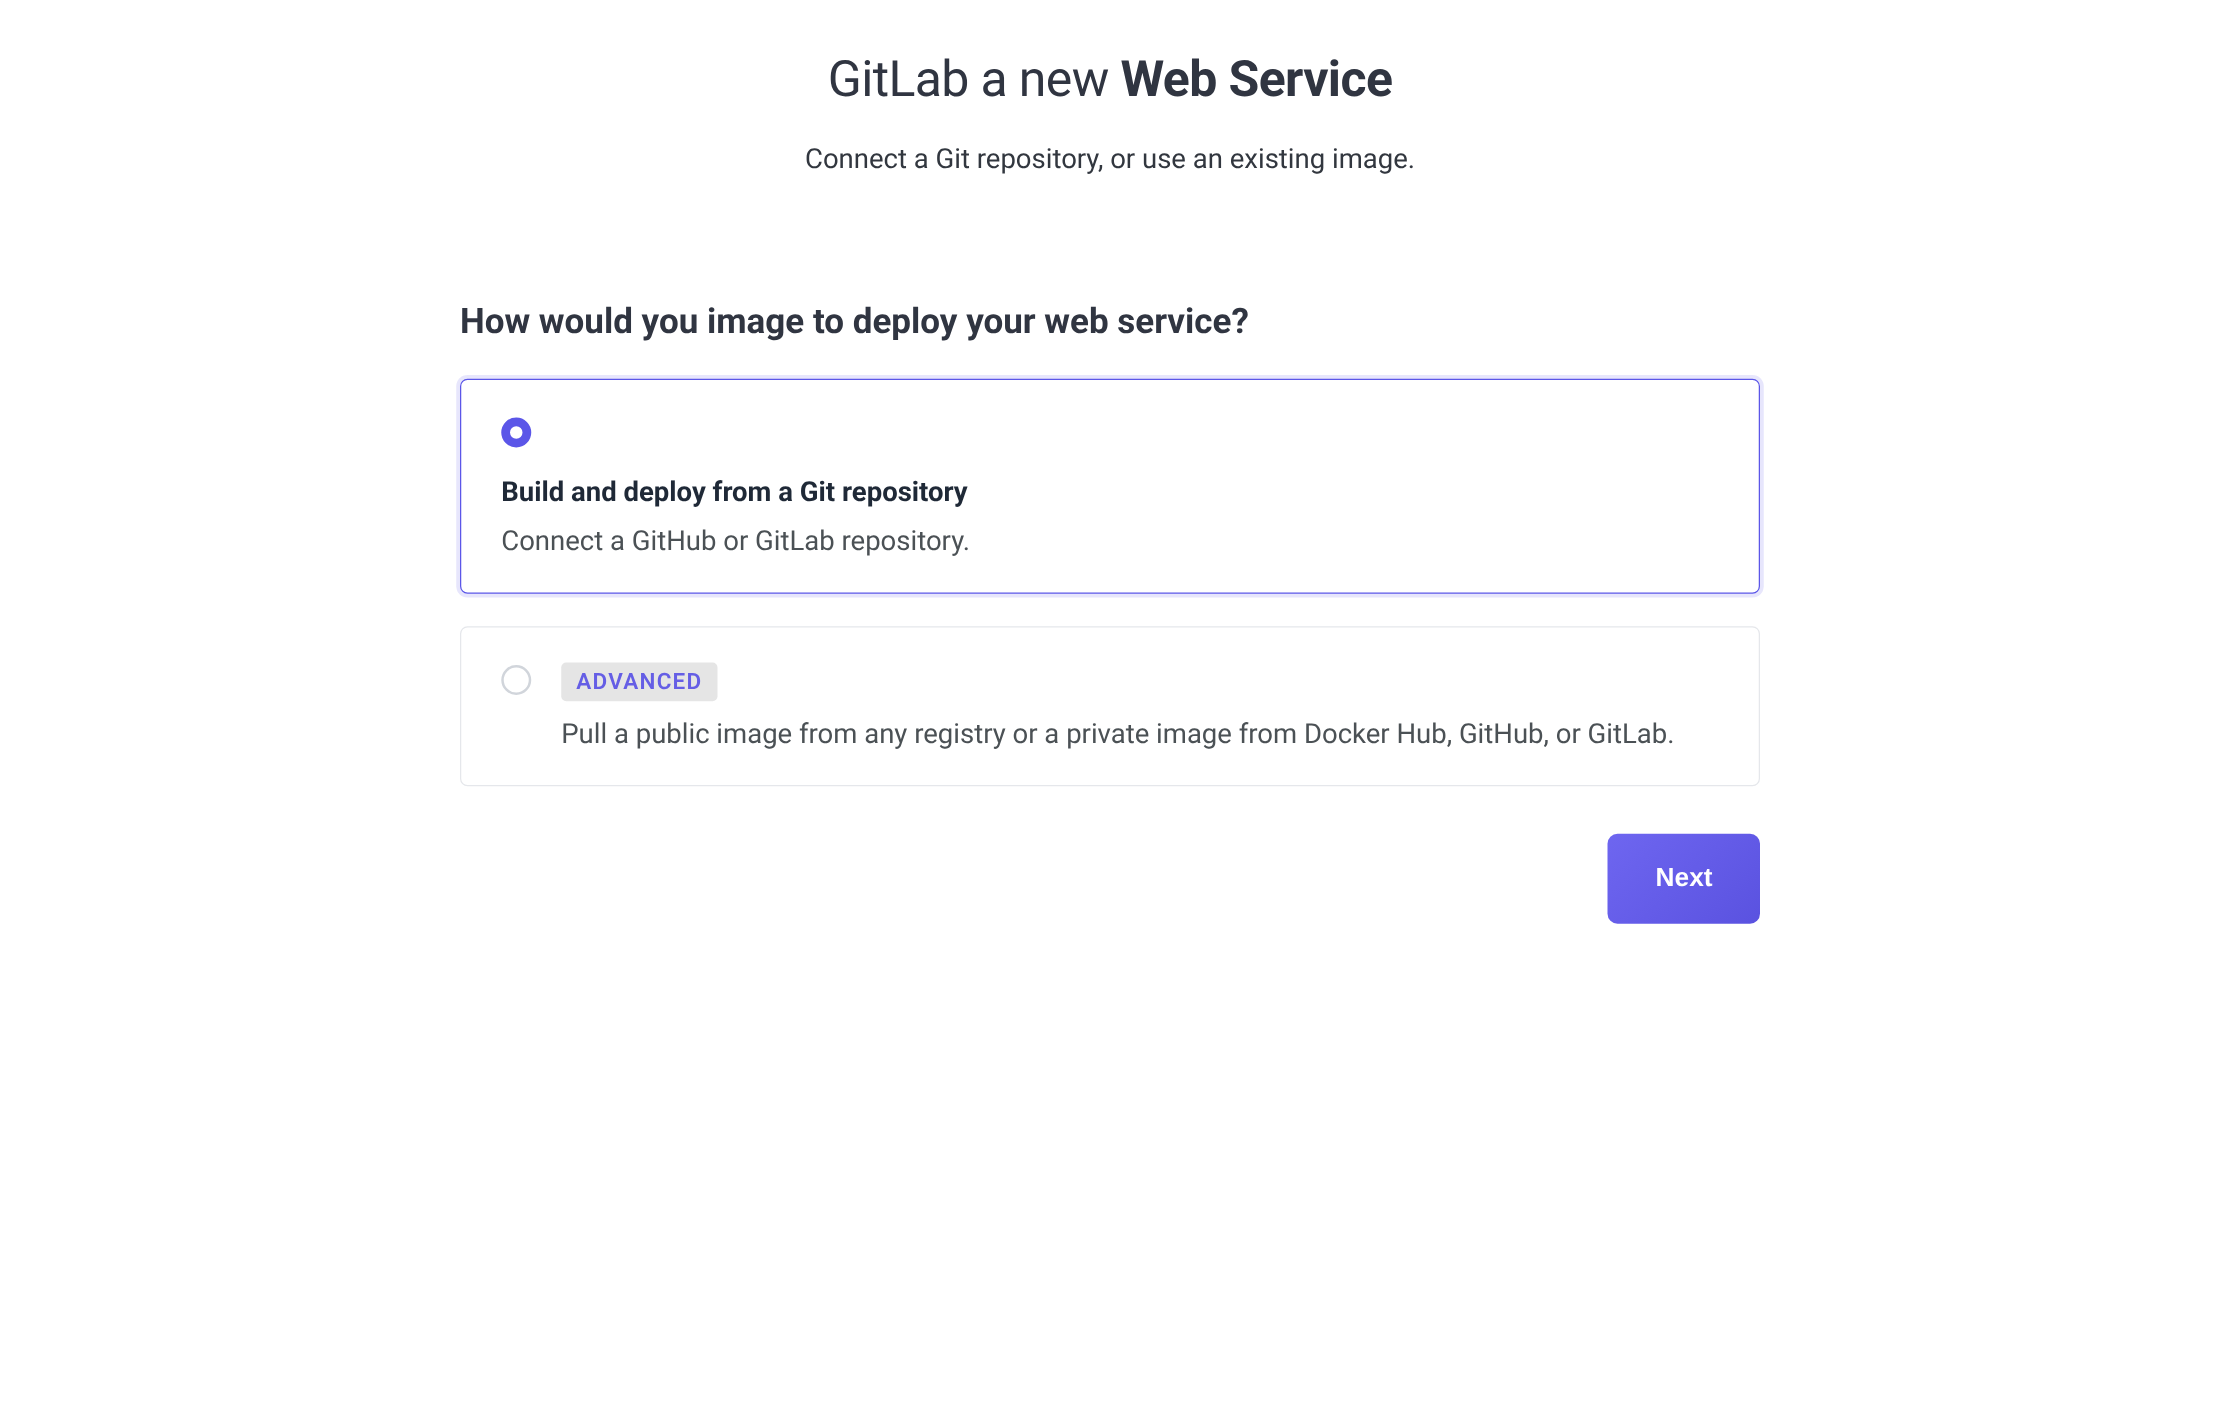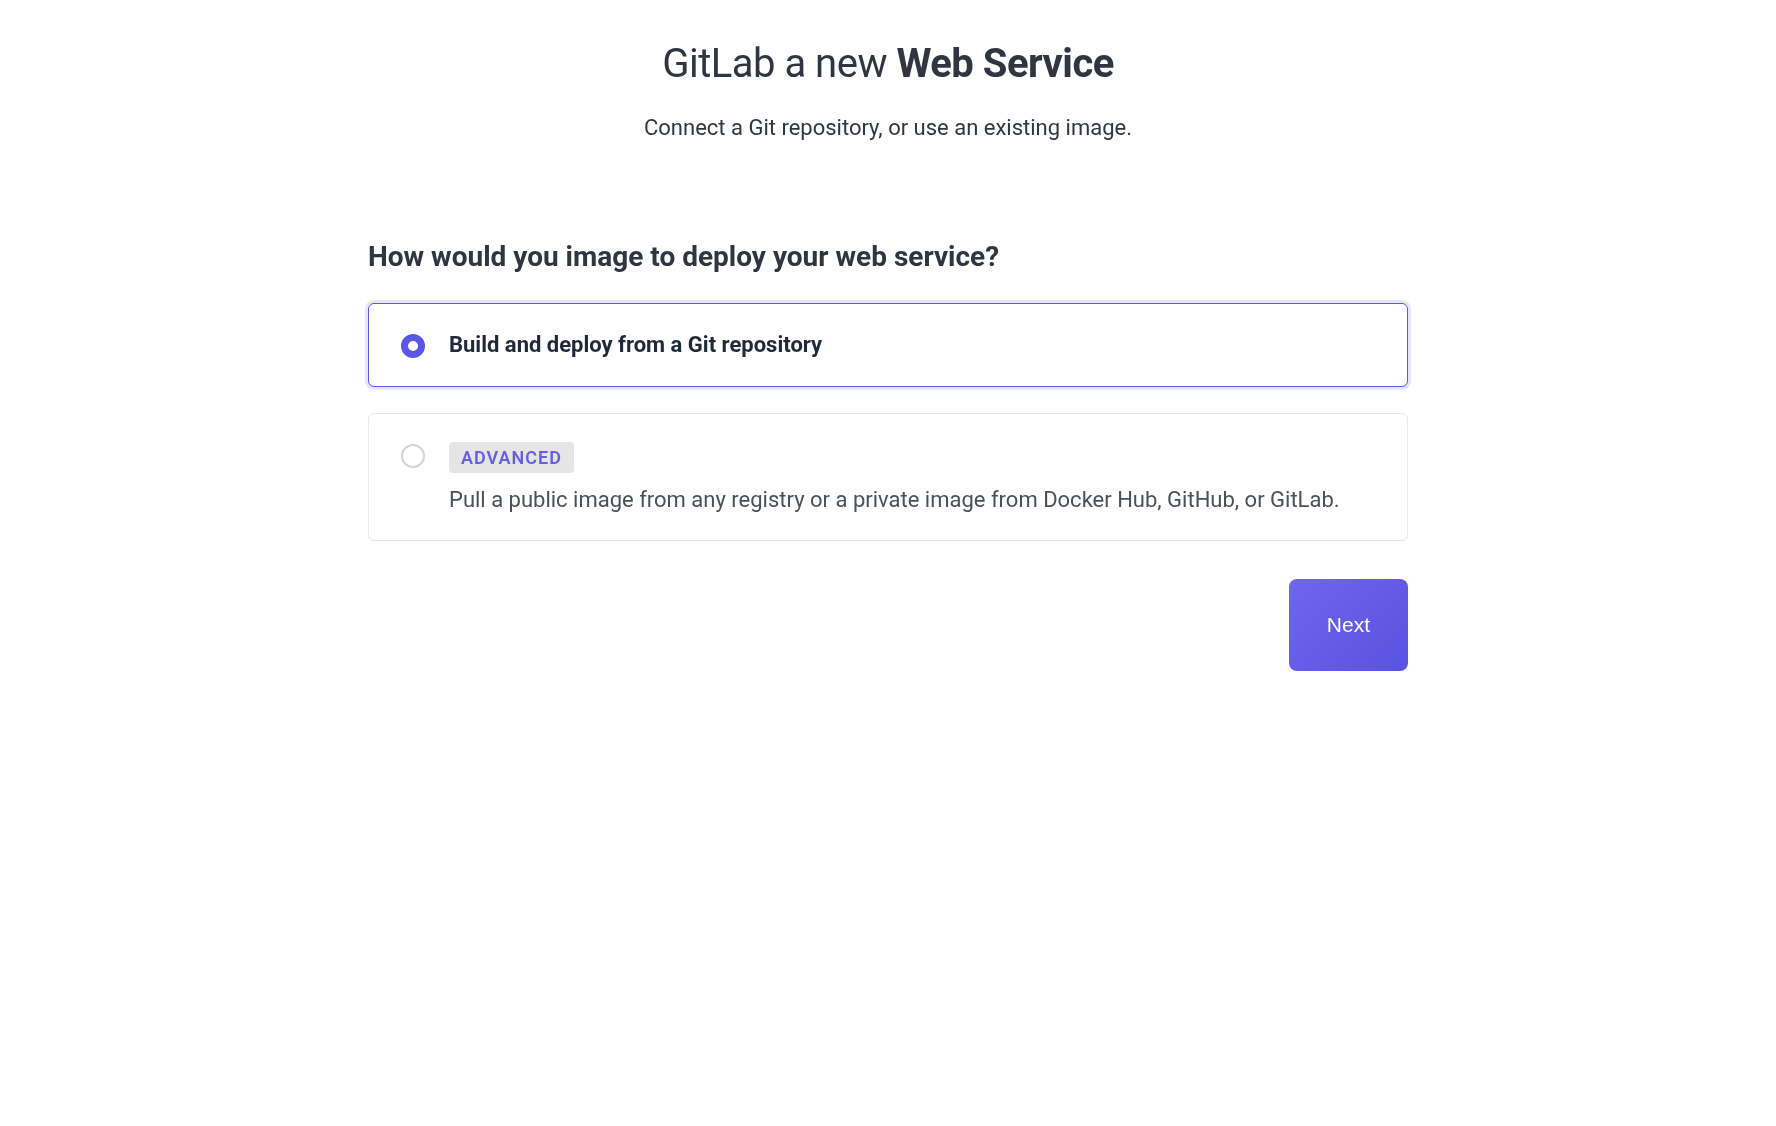--- a/index.html
+++ b/index.html
@@ -48,20 +48,21 @@
       padding: 28px 32px;
       margin-bottom: 26px;
       display: flex;
       gap: 24px;
       cursor: pointer;
       background: #fff;
     }
     .option-card.selected {
       border-color: #5b56e8;
       box-shadow: 0 0 0 3px rgba(91, 86, 232, 0.15);
+      flex-direction: column;
     }
     .radio-indicator {
       width: 24px;
       height: 24px;
       border-radius: 50%;
       border: 2px solid #d1d5db;
       flex-shrink: 0;
       margin-top: 2px;
       position: relative;
     }
@@ -99,24 +100,24 @@
     }
     .footer {
       display: flex;
       justify-content: flex-end;
       margin-top: 38px;
     }
     .next-button {
       background: linear-gradient(135deg, #6e66f0 0%, #5a52e0 100%);
       color: #ffffff;
       font-size: 21px;
-      font-weight: 400;
+      font-weight: 700;
       border: none;
       border-radius: 8px;
-      padding: 34px 38px;
+      padding: 24px 38px;
       cursor: pointer;
     }
   </style>
 </head>
 <body>
 
 <div class="container">
   <div class="header">
     <h1 class="page-title">
       <span>GitLab a new </span><span class="bold">Web Service</span>
@@ -125,20 +126,21 @@
   </div>
 
   <h2 class="section-heading">How would you image to deploy your web service?</h2>
 
   <div class="option-card selected">
     <div class="radio-indicator"></div>
     <div class="option-content">
       <div class="option-title-row">
         <div class="option-title">Build and deploy from a Git repository</div>
       </div>
+      <div class="option-description">Connect a GitHub or GitLab repository.</div>
     </div>
   </div>
 
   <div class="option-card">
     <div class="radio-indicator"></div>
     <div class="option-content">
       <div class="option-title-row">
         <span class="badge">ADVANCED</span>
       </div>
       <div class="option-description">Pull a public image from any registry or a private image from Docker Hub, GitHub, or GitLab.</div>

